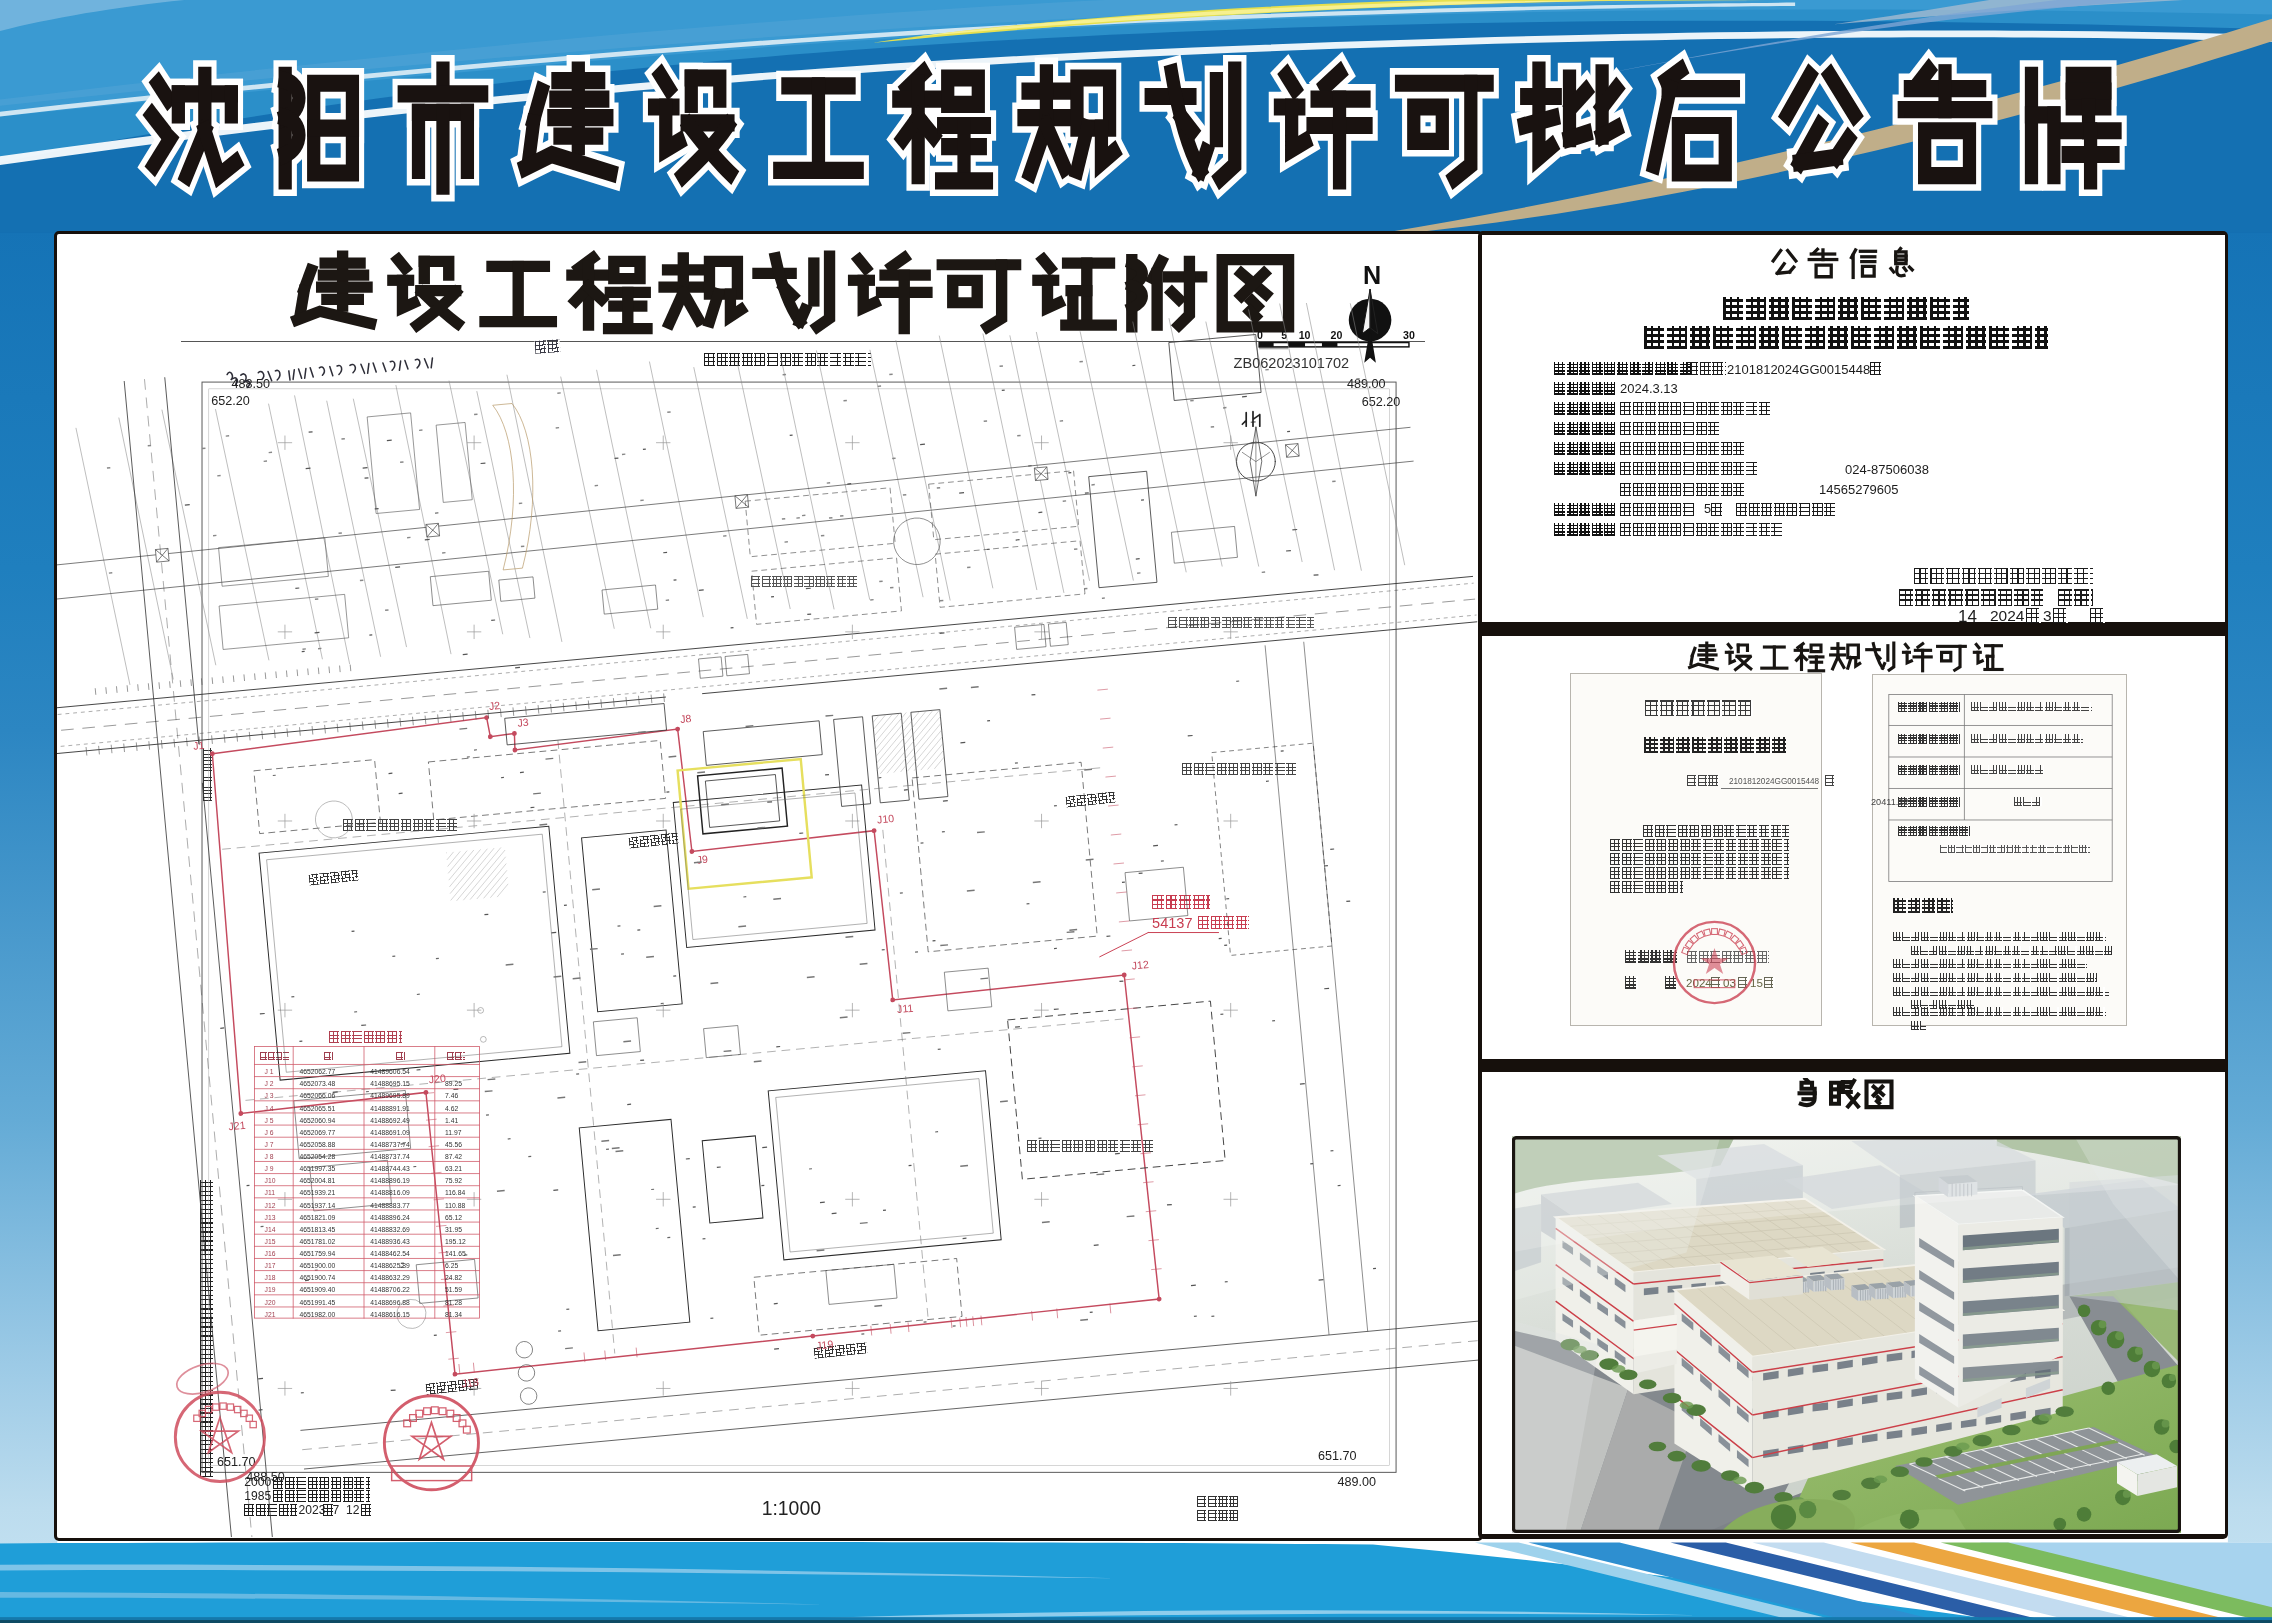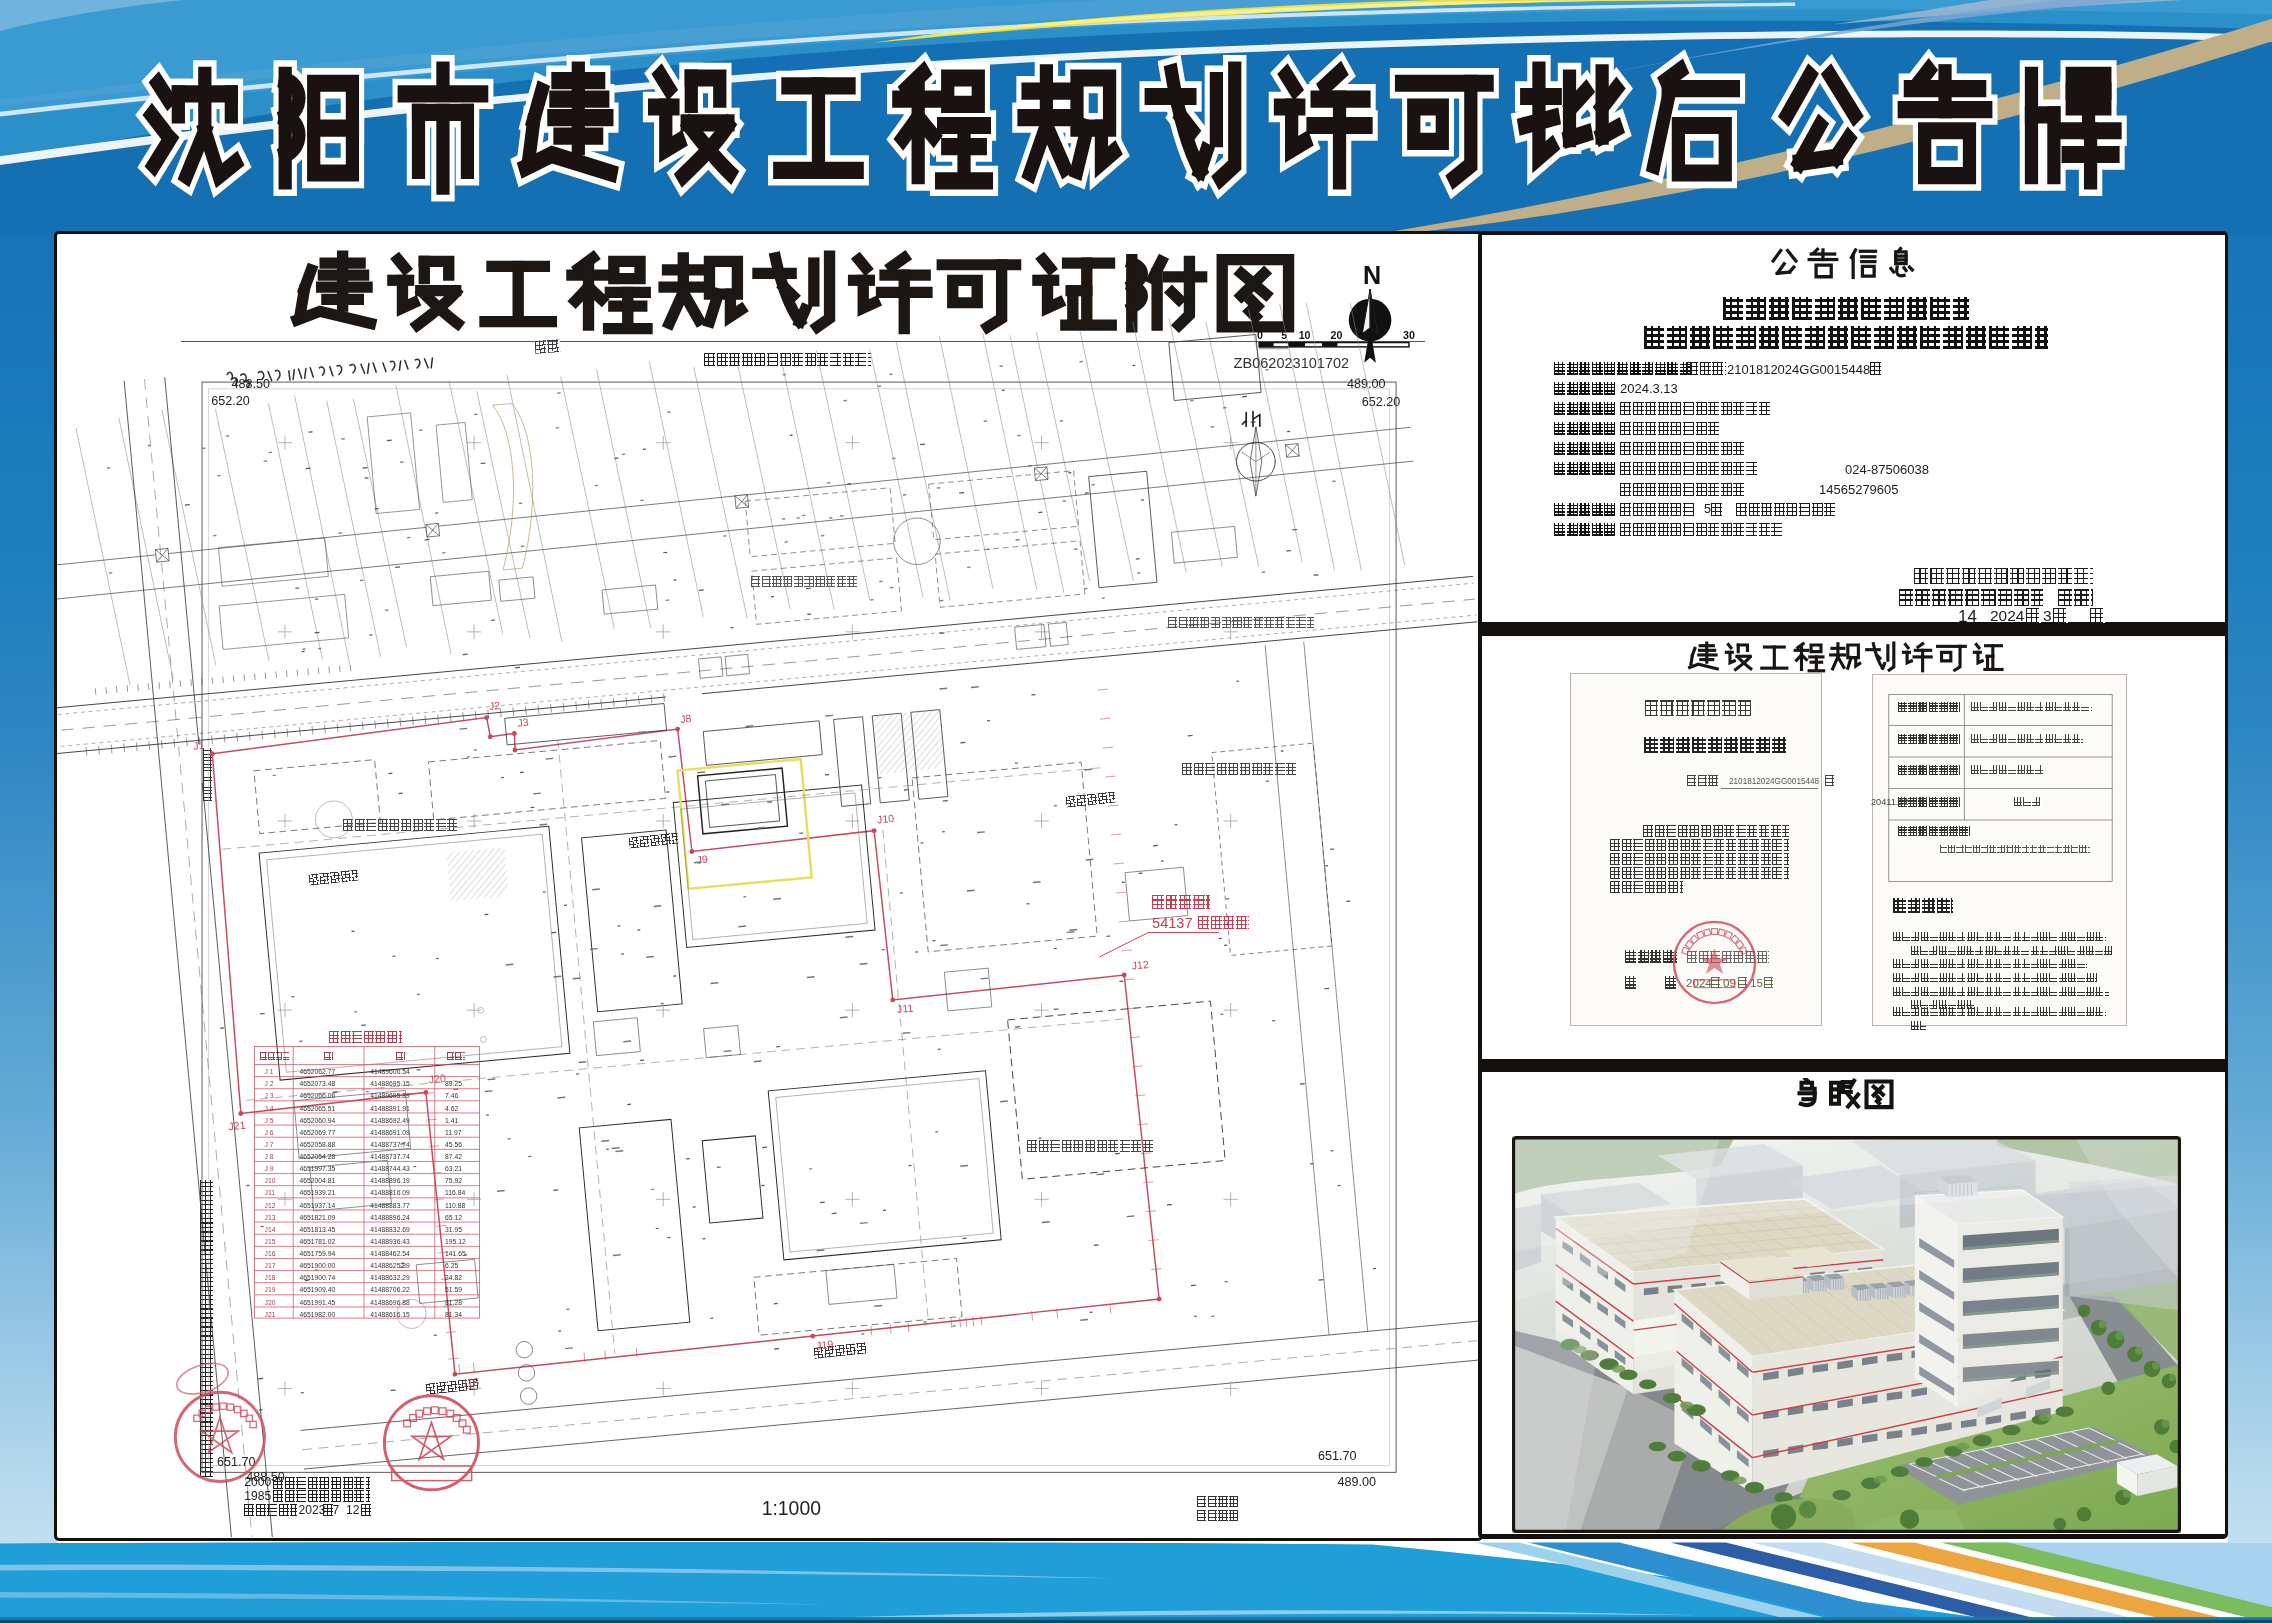--- a/index.html
+++ b/index.html
@@ -1493,21 +1493,21 @@
 <span class="t abs" style="--s:11.6px;--c:#333;left:1610px;top:867px;width:179px;"></span>
 <span class="t abs" style="--s:11.6px;--c:#333;left:1610px;top:881px;width:73px;"></span>
 
 <span class="tb abs" style="--s:12.6px;--c:#333;left:1625px;top:950px;width:52px;"></span>
 <span class="t abs" style="--s:11.6px;--c:#666;left:1687px;top:951px;width:82px;"></span>
 
 <span class="tb abs" style="--s:12.6px;--c:#333;left:1625px;top:976px;width:12.6px;"></span>
 <span class="tb abs" style="--s:12.6px;--c:#333;left:1665px;top:976px;width:12.6px;"></span>
 <span class="num abs" style="left:1686px;top:976px;font-size:11.6px;color:#664;">2024</span>
 <span class="t abs" style="--s:10.7px;--c:#665;left:1711px;top:977px;width:10.7px;"></span>
-<span class="num abs" style="left:1723px;top:976px;font-size:11.6px;color:#664;">09</span>
+<span class="num abs" style="left:1723px;top:976px;font-size:11.6px;color:#664;">03</span>
 <span class="t abs" style="--s:10.7px;--c:#665;left:1738px;top:977px;width:10.7px;"></span>
 <span class="num abs" style="left:1750px;top:976px;font-size:11.6px;color:#664;">15</span>
 <span class="t abs" style="--s:10.7px;--c:#665;left:1764px;top:977px;width:10.7px;"></span>
 
 <svg class="abs" style="left:1671px;top:919px" width="87" height="87" viewBox="0 0 180 180">
 <g stroke="#cc4455" fill="none" opacity="0.8">
 <circle cx="90" cy="90" r="84" stroke-width="5"></circle>
 <path d="M90 60 L108 114 L61 81 L119 81 L72 114 Z" fill="#cc4455" fill-opacity="0.75" stroke="none"></path>
 <rect x="144" y="60" width="12" height="12" stroke-width="2.2" transform="rotate(68 150 66)"></rect>
 <rect x="136" y="47" width="12" height="12" stroke-width="2.2" transform="rotate(55 142 53)"></rect>

